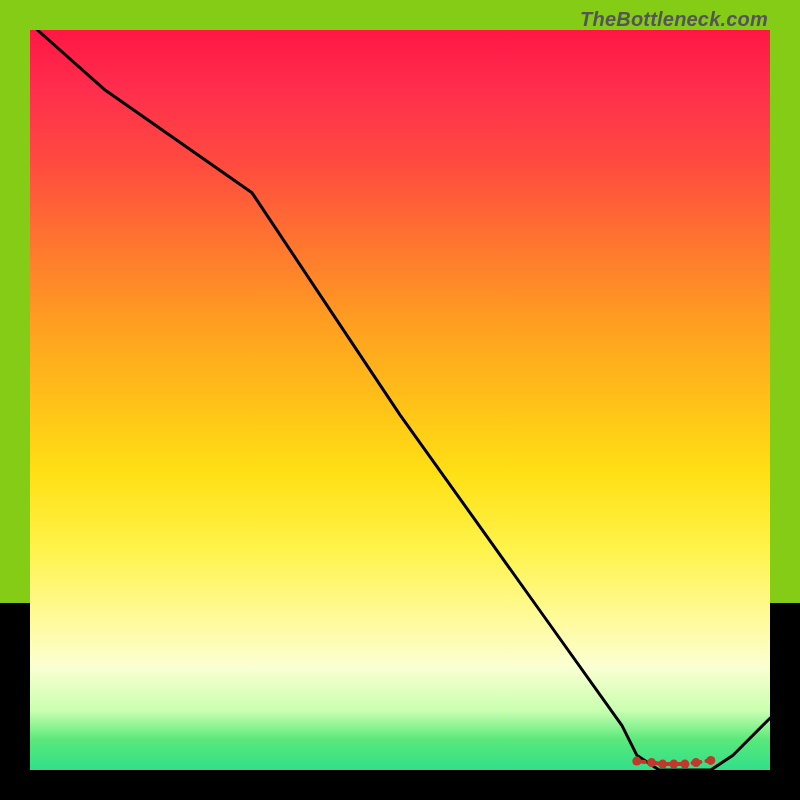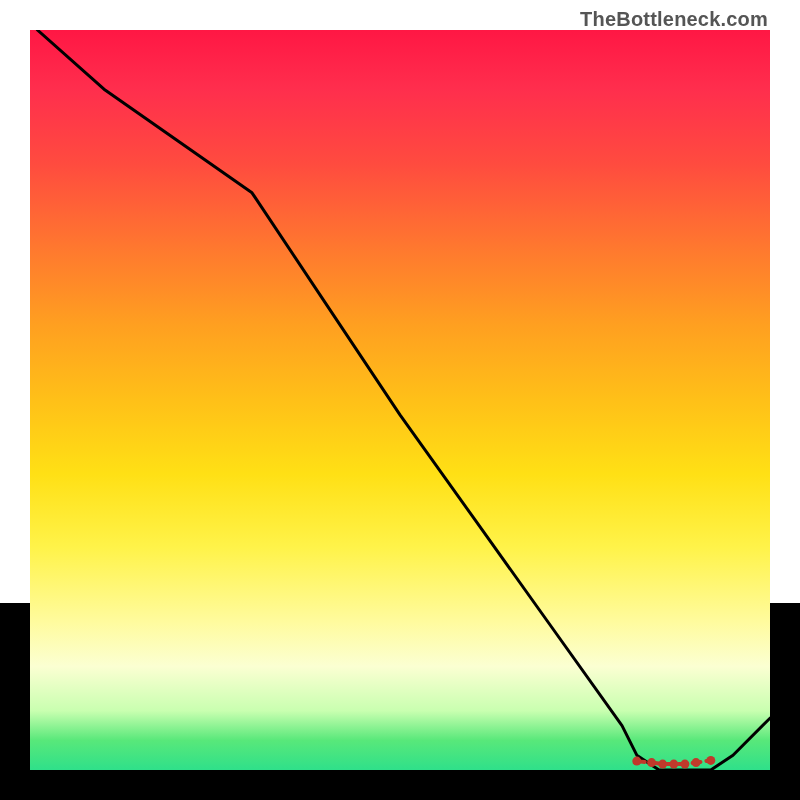--- a/index.html
+++ b/index.html
@@ -1,21 +1,22 @@
 <!DOCTYPE html>
 <html><head>
 <meta charset="utf-8">
 <style>
   * { margin: 0; padding: 0; box-sizing: border-box; }
   html, body { width: 800px; height: 800px; overflow: hidden; background: #000; }
   .stage {
     position: relative;
     width: 800px;
     height: 603px;
-    background: #ffffff;
+    background: #84cc16;
+    font-style: italic;
   }
   .plot-area {
     position: absolute;
     left: 30px;
     top: 30px;
     width: 740px;
     height: 740px;
   }
   .gradient-bg {
     position: absolute;

